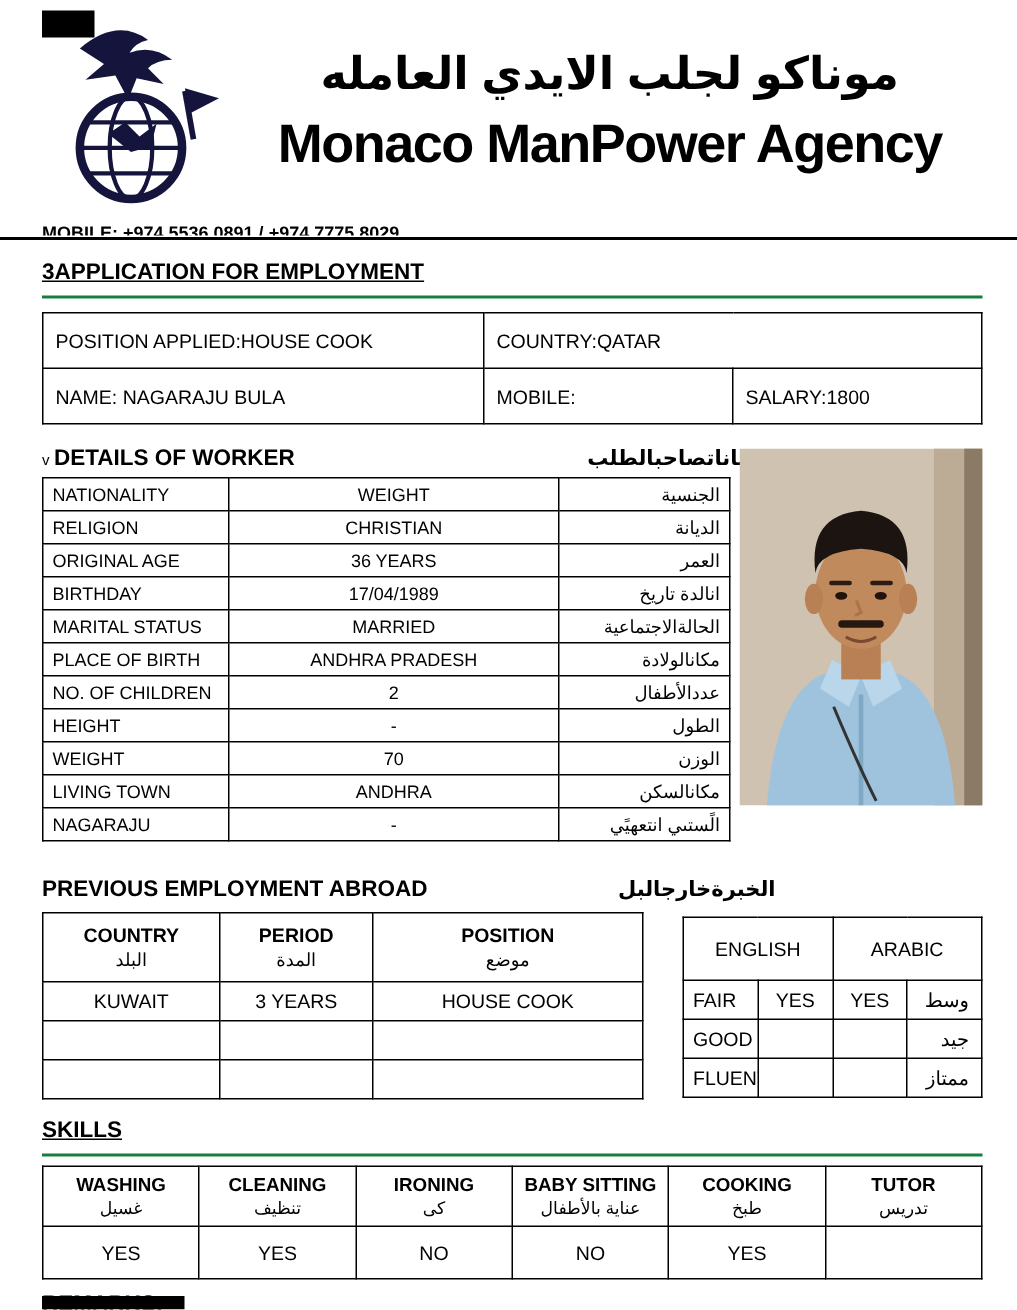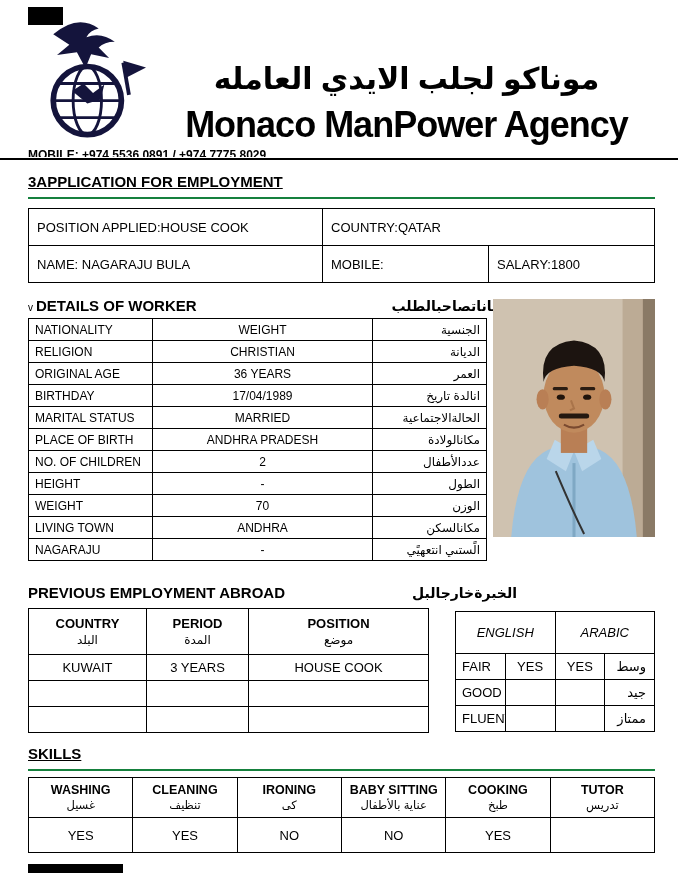--- a/index.html
+++ b/index.html
@@ -2,21 +2,21 @@
 <html><head>
 <meta charset="utf-8">
 <style>
   *{box-sizing:border-box;margin:0;padding:0;}
   html,body{background:#fff;}
   body{width:678px;height:873px;font-family:"Liberation Sans","DejaVu Sans",sans-serif;color:#000;overflow:hidden;}
   .page{position:relative;width:678px;height:873px;padding:0 23px 0 28px;}
   .top-black-box{position:absolute;left:28px;top:7px;width:35px;height:18px;background:#000;}
   .bottom-black-bar{position:absolute;left:28px;bottom:0;width:95px;height:9px;background:#000;}
 
-  .header{display:flex;align-items:flex-end;height:146px;}
+  .header{display:flex;align-items:center;height:146px;}
   .logo{width:130px;height:142px;flex:0 0 auto;}
   .logo svg{width:100%;height:100%;display:block;}
   .titles{flex:1;text-align:center;}
   .title-ar{font-size:30px;font-weight:bold;line-height:1.1;margin-top:4px;}
   .title-en{font-size:36px;font-weight:bold;margin-top:9px;letter-spacing:-1px;}
   .mobile-clip{height:9px;overflow:hidden;font-size:12px;font-weight:bold;line-height:15px;margin-top:2px;}
   .header-rule{border-top:2px solid #000;margin:1px -23px 0 -28px;}
 
   .section-heading{font-weight:bold;font-size:15px;margin-top:13px;border-bottom:2px solid #15803d;padding-bottom:7px;text-decoration:underline;}
   .plain-heading{font-weight:bold;font-size:15px;}
@@ -48,21 +48,21 @@
   .tables-row{display:flex;justify-content:space-between;margin-top:7px;align-items:flex-start;}
   .prev-table{width:400px;font-size:13px;}
   .prev-table th{height:46px;font-weight:bold;text-align:center;}
   .prev-table th .ar{font-weight:normal;font-size:12px;margin-top:2px;}
   .prev-table td{height:26px;text-align:center;}
   .prev-table .p1{width:118px;}
   .prev-table .p2{width:102px;}
   .prev-table .p3{width:180px;}
 
   .lang-table{width:200px;font-size:13px;margin-top:3px;}
-  .lang-table th{height:42px;font-weight:normal;text-align:center;font-style:italic;}
+  .lang-table th{height:42px;font-weight:normal;text-align:center;}
   .lang-table td{height:26px;}
   .lang-table td.lvl{width:62px;padding-left:6px;text-align:left;}
   .lang-table td.v1{width:42px;text-align:center;}
   .lang-table td.v2{width:46px;text-align:center;}
   .lang-table td.arl{width:50px;text-align:right;padding-right:8px;}
 
   .skills-heading{margin-top:12px;}
   .skills-table{width:627px;margin-top:6px;font-size:13px;}
   .skills-table th{height:40px;text-align:center;}
   .skills-table th .en{font-weight:bold;font-size:12.5px;}

